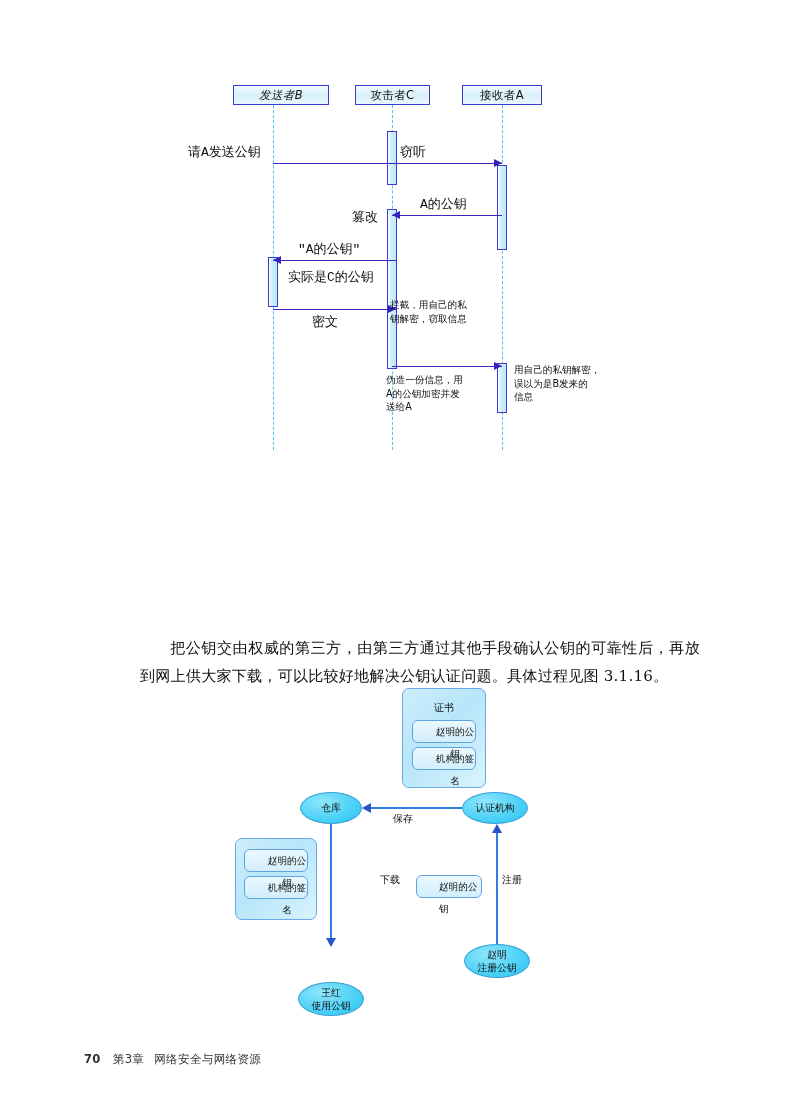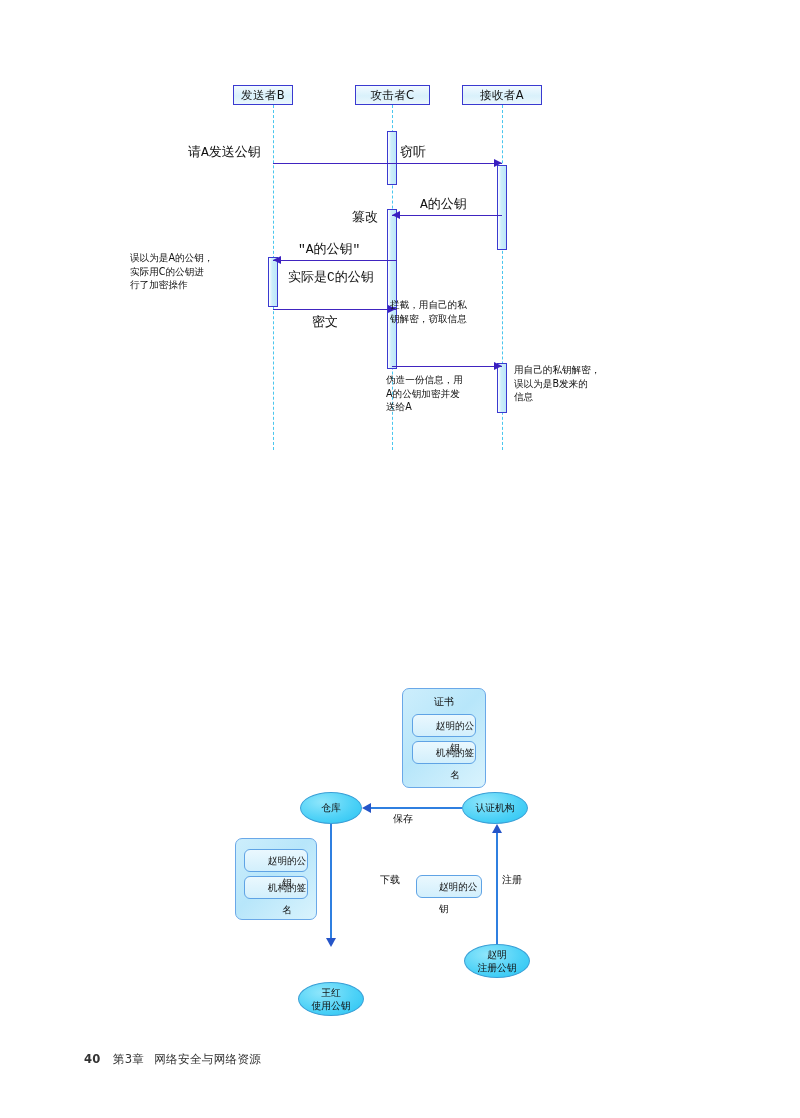--- a/index.html
+++ b/index.html
@@ -125,21 +125,21 @@
     position: absolute;
     box-sizing: border-box;
     border: 1.4px solid #6aa8e8;
     border-radius: 7px;
     background: linear-gradient(135deg, #cdeefc 0%, #b7e6fa 45%, #d9f3fd 100%);
     text-align: center;
   }
   .cert-card .card-title {
     font-size: 10px;
     line-height: 16px;
-    padding-top: 5px;
+    padding-top: 11px;
     font-family: "DejaVu Sans", "Liberation Sans", sans-serif;
     color: #111;
   }
   .cert-chip {
     box-sizing: border-box;
     border: 1.3px solid #5fa3e5;
     border-radius: 6px;
     background: linear-gradient(to bottom, #eaf8fe 0%, #d2effc 100%);
     font-size: 9.6px;
     line-height: 22px;
@@ -215,21 +215,21 @@
   #page-footer .pg-num { font-weight: bold; margin-right: 12px; }
   #page-footer .ch { margin-right: 10px; }
 </style>
 </head>
 <body>
 
 <div class="page">
 
   <div id="seq-diagram">
 
-    <div class="lifeline-head" style="left:103px; top:0; width:60px;">发送者B</div>
+    <div class="lifeline-head" style="left:103px; top:0; width:96px;font-style:italic;">发送者B</div>
     <div class="lifeline-head" style="left:225px; top:0; width:75px;">攻击者C</div>
     <div class="lifeline-head" style="left:332px; top:0; width:80px;">接收者A</div>
 
     <div class="lifeline-dash" style="left:143px; top:20px; height:345px;"></div>
     <div class="lifeline-dash" style="left:262px; top:20px; height:345px;"></div>
     <div class="lifeline-dash" style="left:372px; top:20px; height:345px;"></div>
 
     <div class="activation" style="left:257px; top:46px; height:54px;"></div>
     <div class="activation" style="left:367px; top:80px; height:85px;"></div>
     <div class="activation" style="left:257px; top:124px; height:100px;"></div>
@@ -252,35 +252,33 @@
     <div class="seq-label" style="left:168px; top:158px;">"A的公钥"</div>
     <div class="seq-label" style="left:158px; top:186px;">实际是C的公钥</div>
 
     <div class="msg-line plain" style="left:143px; top:224px; width:124px;"></div>
     <div class="msg-arrow-r" style="left:258px; top:219.5px;"></div>
     <div class="seq-label" style="left:182px; top:231px;">密文</div>
 
     <div class="msg-line plain" style="left:262px; top:281px; width:110px;"></div>
     <div class="msg-arrow-r" style="left:364px; top:276.5px;"></div>
 
-    <div class="seq-note" style="left:0px; top:166px; width:105px;">误以为是A的公钥，
-实际用C的公钥进
-行了加密操作</div>
     <div class="seq-note" style="left:260px; top:213px; width:110px;">拦截，用自己的私
 钥解密，窃取信息</div>
     <div class="seq-note" style="left:256px; top:288px; width:110px;">伪造一份信息，用
 A的公钥加密并发
 送给A</div>
     <div class="seq-note" style="left:384px; top:278px; width:105px;">用自己的私钥解密，
 误以为是B发来的
 信息</div>
   </div>
 
 
 
+  <p class="body-para" style="top:619px;">把公钥交由权威的第三方，由第三方通过其他手段确认公钥的可靠性后，再放到网上供大家下载，可以比较好地解决公钥认证问题。具体过程见图 3.1.16。</p>
 
   <div id="cert-diagram">
 
     <div class="cert-card" style="left:172px; top:0px; width:84px; height:100px;">
       <div class="card-title">证书</div>
       <div class="cert-chip">赵明的公钥</div>
       <div class="cert-chip">机构的签名</div>
     </div>
 
     <div class="node-ellipse" style="left:70px; top:104px; width:62px; height:32px;">仓库</div>
@@ -308,16 +306,16 @@
 
     <div class="node-ellipse" style="left:68px; top:252px; width:66px; height:34px;margin-top:42px;">王红
 使用公钥</div>
 
     <div class="node-ellipse" style="left:234px; top:256px; width:66px; height:34px;">赵明
 注册公钥</div>
   </div>
 
 
   <div id="page-footer">
-    <span class="pg-num">40</span><span class="ch">第3章</span><span>网络安全与网络资源</span>
+    <span class="pg-num">70</span><span class="ch">第3章</span><span>网络安全与网络资源</span>
   </div>
 
 </div>
 
 </body></html>

